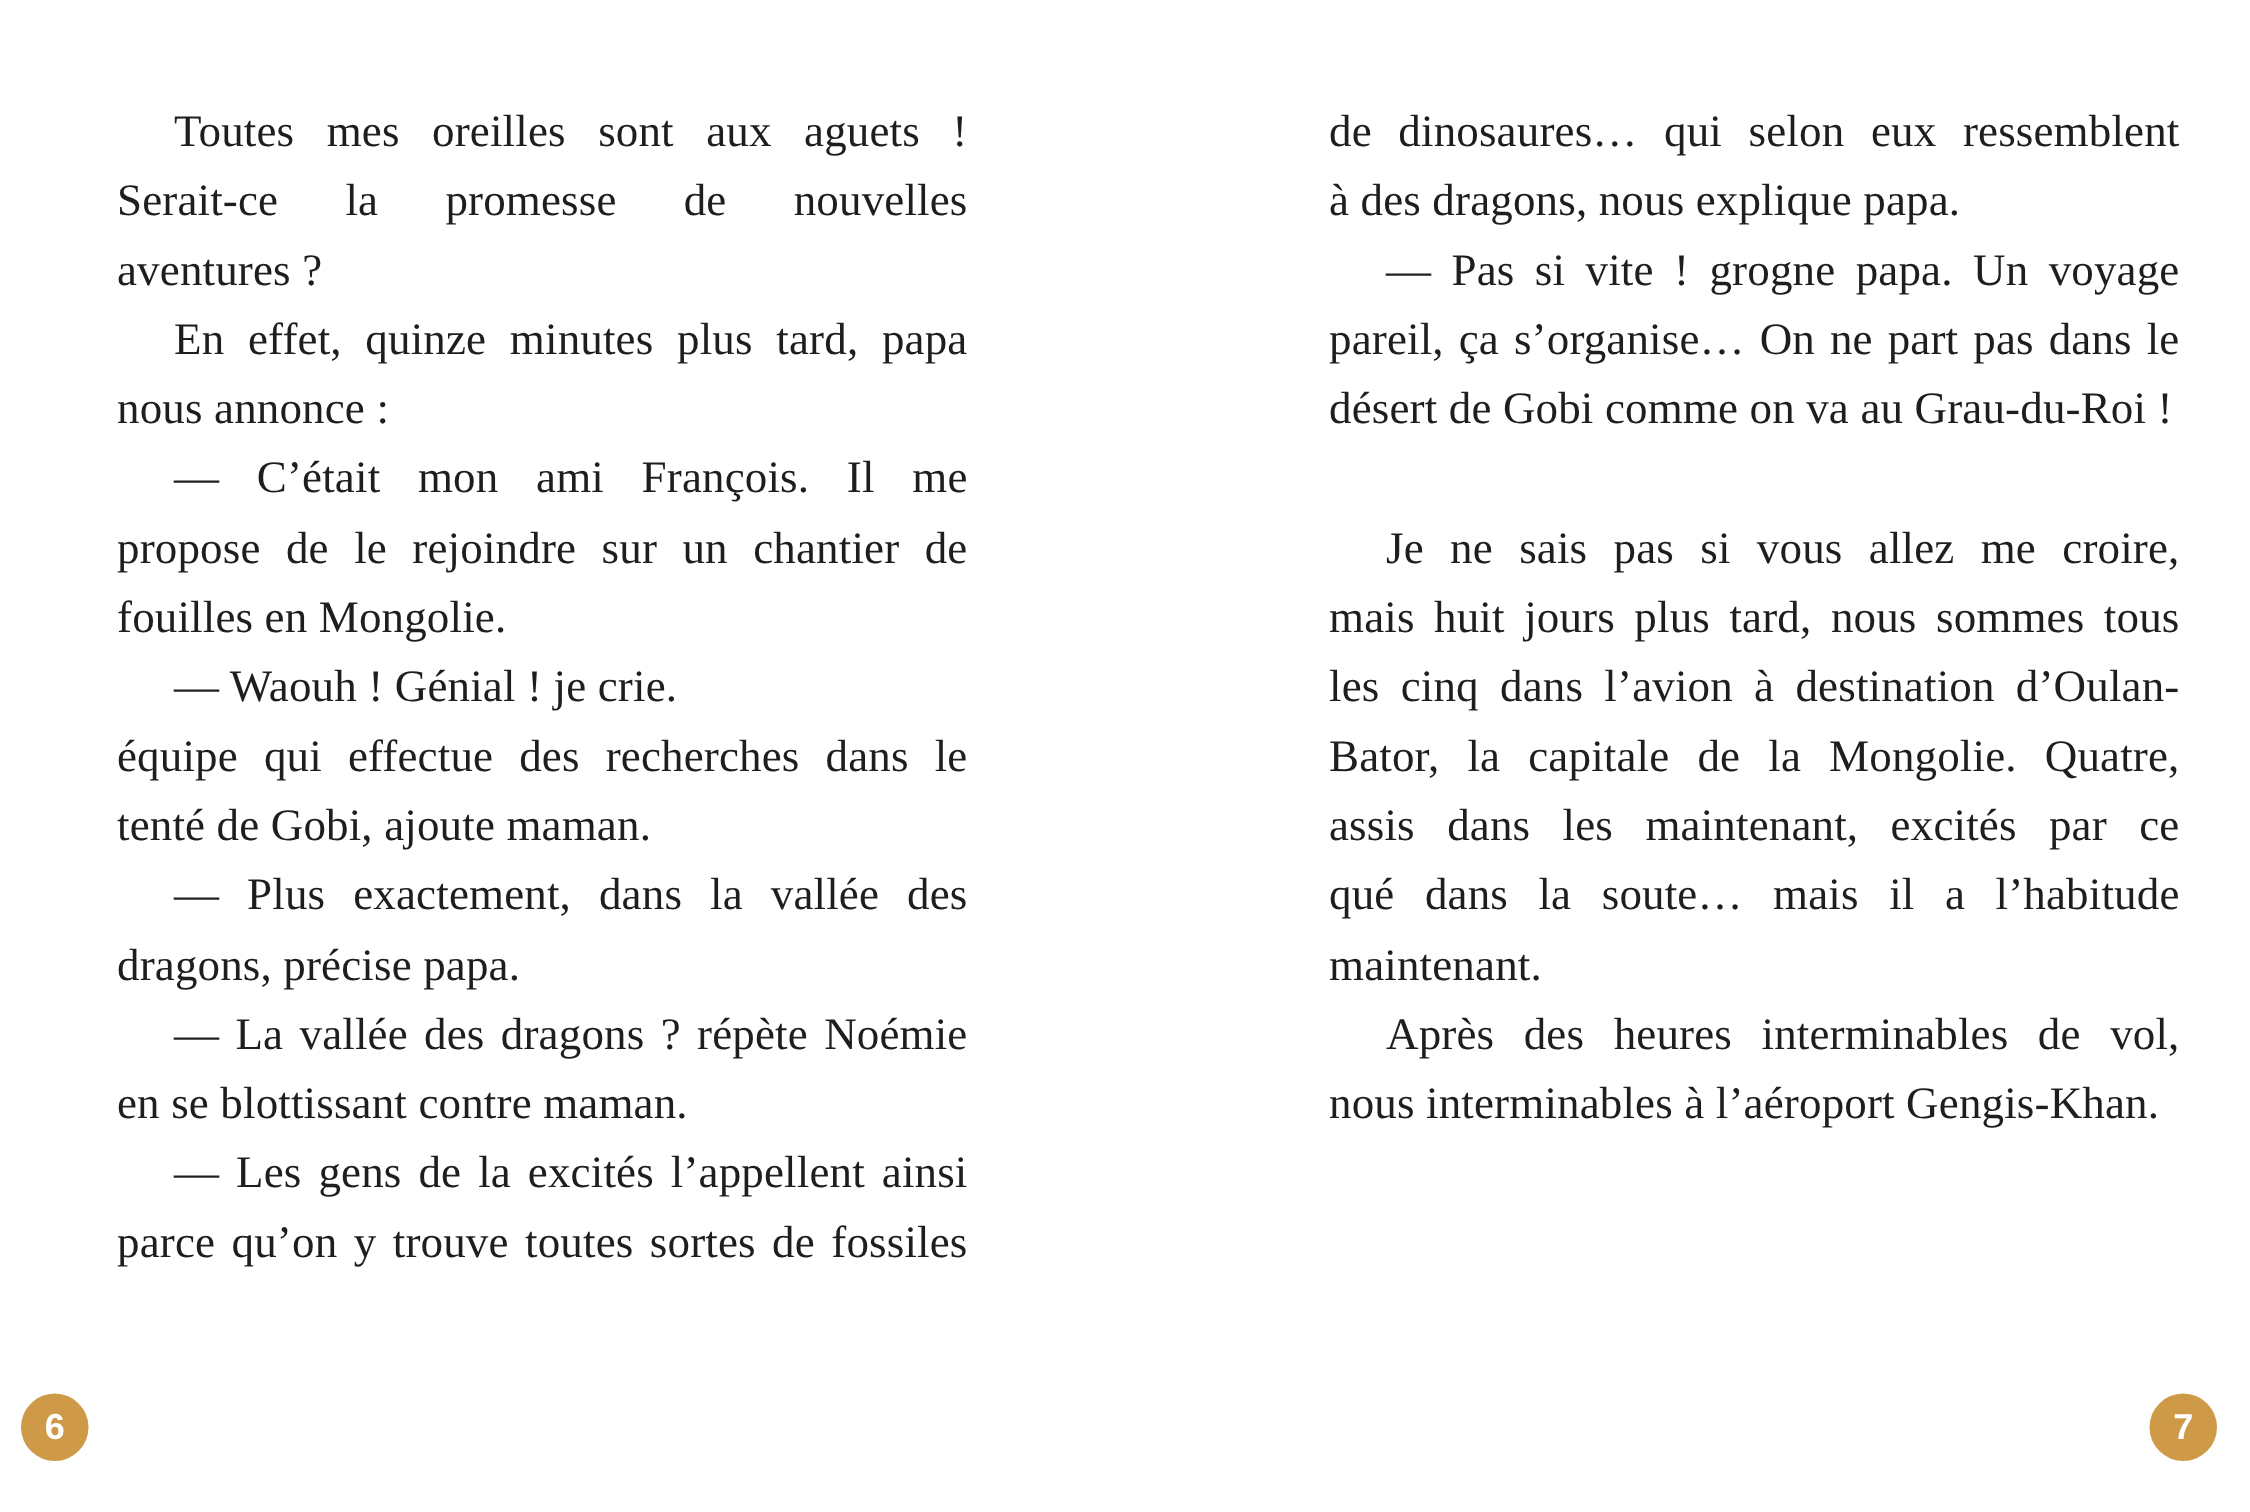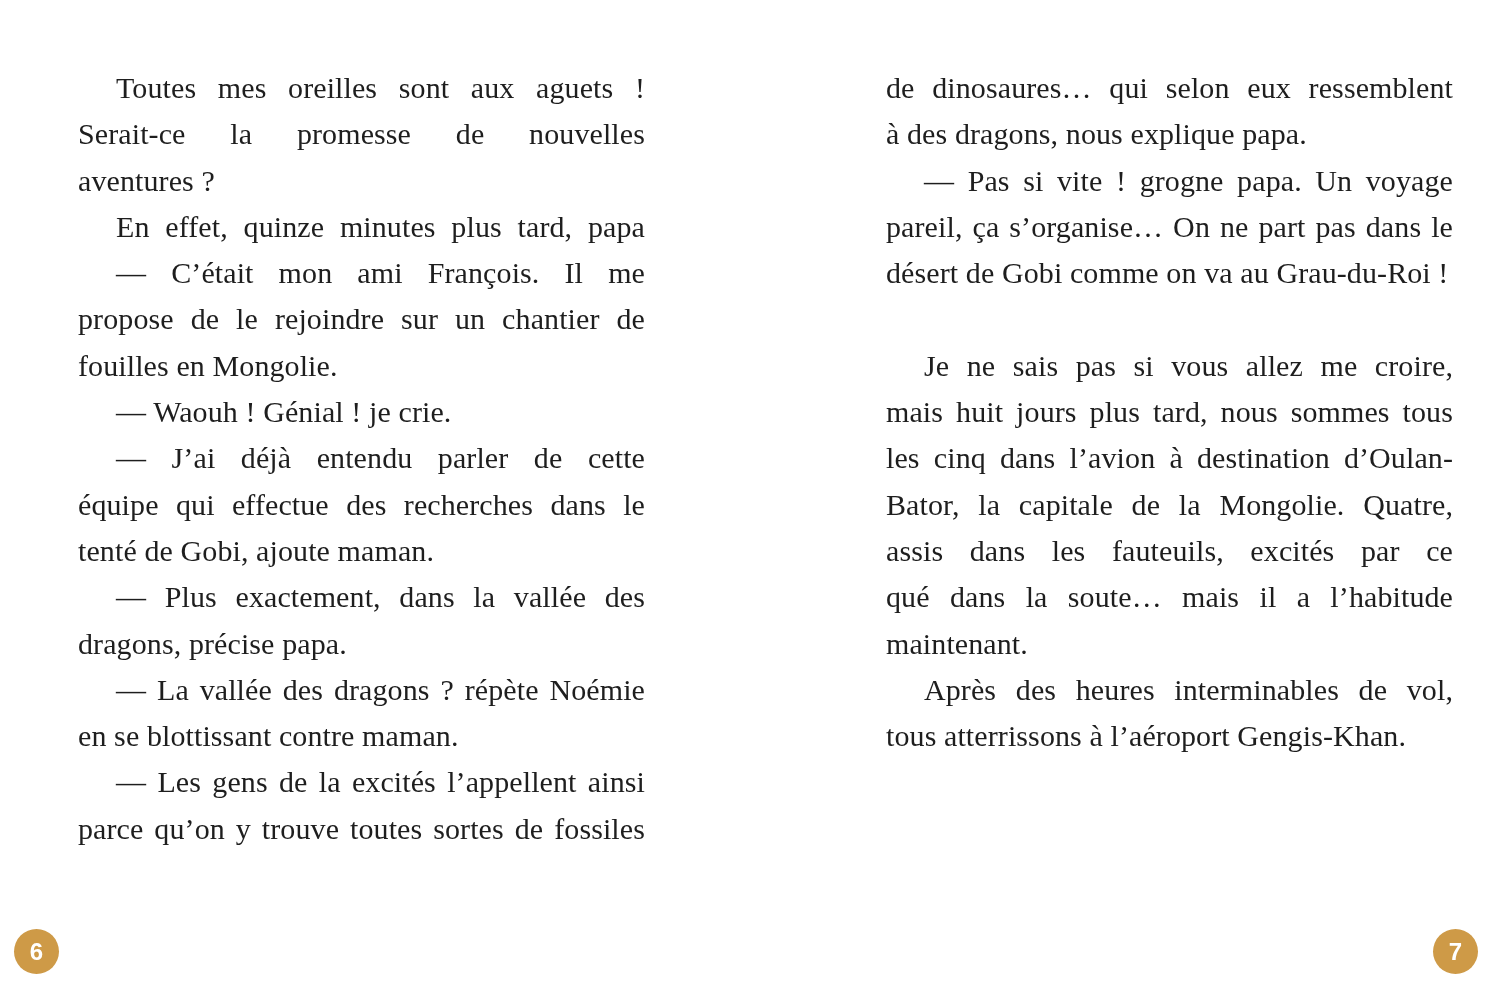--- a/index.html
+++ b/index.html
@@ -60,25 +60,25 @@
 </head>
 <body>
 
 <div id="spread">
 
   <div id="left-column" class="text-column">
       <div class="line indent just">Toutes mes oreilles sont aux aguets !</div>
       <div class="line just">Serait-ce la promesse de nouvelles</div>
       <div class="line left">aventures ?</div>
       <div class="line indent just">En effet, quinze minutes plus tard, papa</div>
+      <div class="line left">nous annonce :</div>
       <div class="line indent just">— C’était mon ami François. Il me</div>
       <div class="line just">propose de le rejoindre sur un chantier de</div>
       <div class="line left">fouilles en Mongolie.</div>
       <div class="line indent left">— Waouh ! Génial ! je crie.</div>
-      <div class="line indent just">— J’ai déjà entendu parler de cette</div>
       <div class="line just">équipe qui effectue des recherches dans le</div>
       <div class="line left">tenté de Gobi, ajoute maman.</div>
       <div class="line indent just">— Plus exactement, dans la vallée des</div>
       <div class="line left">dragons, précise papa.</div>
       <div class="line indent just">— La vallée des dragons ? répète Noémie</div>
       <div class="line left">en se blottissant contre maman.</div>
       <div class="line indent just">— Les gens de la excités l’appellent ainsi</div>
       <div class="line just">parce qu’on y trouve toutes sortes de fossiles</div>
     </div>
 
@@ -86,24 +86,24 @@
       <div class="line just">de dinosaures… qui selon eux ressemblent</div>
       <div class="line left">à des dragons, nous explique papa.</div>
       <div class="line indent just">— Pas si vite ! grogne papa. Un voyage</div>
       <div class="line just">pareil, ça s’organise… On ne part pas dans le</div>
       <div class="line left">désert de Gobi comme on va au Grau-du-Roi !</div>
       <div class="line blank left"></div>
       <div class="line indent just">Je ne sais pas si vous allez me croire,</div>
       <div class="line just">mais huit jours plus tard, nous sommes tous</div>
       <div class="line just">les cinq dans l’avion à destination d’Oulan-</div>
       <div class="line just">Bator, la capitale de la Mongolie. Quatre,</div>
-      <div class="line just">assis dans les fauteuils, excités par ce</div>
+      <div class="line just">assis dans les maintenant, excités par ce</div>
       <div class="line just">qué dans la soute… mais il a l’habitude</div>
       <div class="line left">maintenant.</div>
       <div class="line indent just">Après des heures interminables de vol,</div>
-      <div class="line left">tous atterrissons à l’aéroport Gengis-Khan.</div>
+      <div class="line left">nous interminables à l’aéroport Gengis-Khan.</div>
     </div>
 
   <div id="badge-left" class="page-badge">6</div>
 
   <div id="badge-right" class="page-badge">7</div>
 
 </div>
 
 </body></html>

